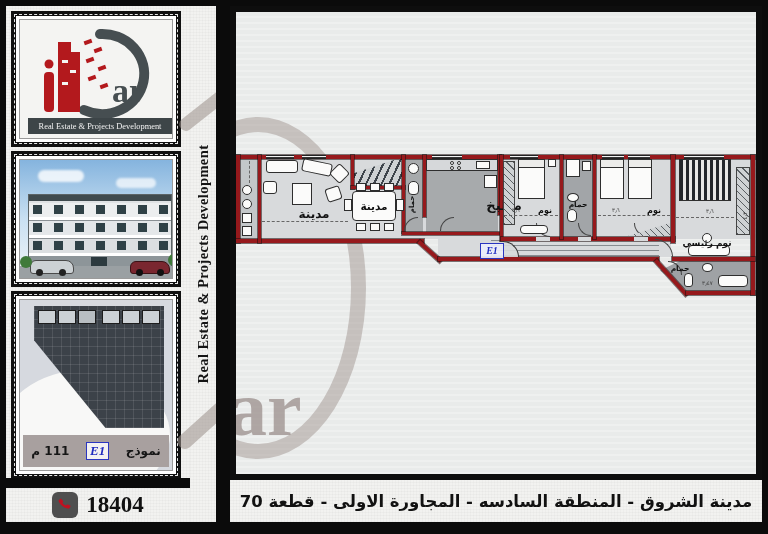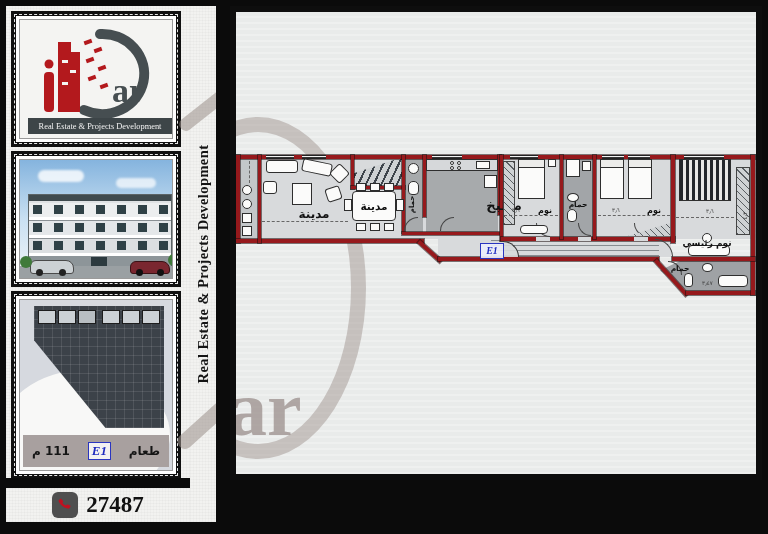--- a/index.html
+++ b/index.html
@@ -124,21 +124,21 @@
                               repeating-linear-gradient(90deg,rgba(255,255,255,.10) 0 1px,transparent 1px 9px);">
           <div class="abs" style="left:4px;top:4px;width:16px;height:12px;background:#ccd1d5;border:1px solid #1d1d1d;"></div>
           <div class="abs" style="left:24px;top:4px;width:16px;height:12px;background:#ccd1d5;border:1px solid #1d1d1d;"></div>
           <div class="abs" style="left:44px;top:4px;width:16px;height:12px;background:#b9bec2;border:1px solid #1d1d1d;"></div>
           <div class="abs" style="left:68px;top:4px;width:16px;height:12px;background:#ccd1d5;border:1px solid #1d1d1d;"></div>
           <div class="abs" style="left:88px;top:4px;width:16px;height:12px;background:#ccd1d5;border:1px solid #1d1d1d;"></div>
           <div class="abs" style="left:108px;top:4px;width:16px;height:12px;background:#ccd1d5;border:1px solid #1d1d1d;"></div>
         </div>
 
         <div class="abs" style="left:3px;right:3px;bottom:3px;height:32px;background:#a8a09f;display:flex;align-items:center;justify-content:space-around;direction:rtl;">
-          <span style="font-weight:bold;font-size:12px;color:#151515;">طعام</span>
+          <span style="font-weight:bold;font-size:12px;color:#151515;">نموذج</span>
           <span class="serif" style="font-weight:bold;font-style:italic;font-size:13px;color:#1f2bbf;background:rgba(255,255,255,.85);padding:0 3px;border:1px solid #2a35c0;">E1</span>
           <span style="font-weight:bold;font-size:12px;color:#151515;">111 م</span>
         </div>
       </div>
     </div>
   </div>
 
   <div class="abs paper" style="left:190px;top:6px;width:26px;height:516px;">
     <div class="abs" style="left:-16px;top:96px;width:64px;height:13px;background:rgba(154,143,139,.55);border-radius:6px;transform:rotate(-38deg);"></div>
     <div class="abs" style="left:-20px;top:408px;width:74px;height:15px;background:rgba(154,143,139,.55);border-radius:7px;transform:rotate(-42deg);"></div>
@@ -293,17 +293,20 @@
     </div>
   </div>
 
   <div class="abs" style="left:6px;top:478px;width:184px;height:10px;background:#0b0b0b;"></div>
   <div class="abs paper" id="footer-left">
     <span class="phone-chip">
       <svg width="18" height="18" viewBox="0 0 24 24" style="transform:rotate(-8deg);">
         <path d="M6.6 3.2c.5-.5 1.3-.4 1.7.2l1.9 2.8c.3.5.2 1.1-.2 1.5l-1 1c.9 1.9 2.4 3.4 4.3 4.3l1-1c.4-.4 1-.5 1.5-.2l2.8 1.9c.6.4.7 1.2.2 1.7l-1.4 1.4c-.6.6-1.5.8-2.3.5-5-1.8-8.9-5.7-10.7-10.7-.3-.8-.1-1.7.5-2.3z" fill="#c01020"></path>
       </svg>
     </span>
-    <span class="serif" style="font-size:23px;font-weight:bold;color:#111;">27487</span>
-  </div>
-
+    <span class="serif" style="font-size:23px;font-weight:bold;color:#111;">18404</span>
+  </div>
+
+  <div class="abs paper" id="footer-main">
+    <span dir="rtl" style="font-size:16.5px;font-weight:bold;color:#111;">مدينة الشروق - المنطقة السادسه - المجاورة الاولى - قطعة 70</span>
+  </div>
 
 </div>
 
 </body></html>

